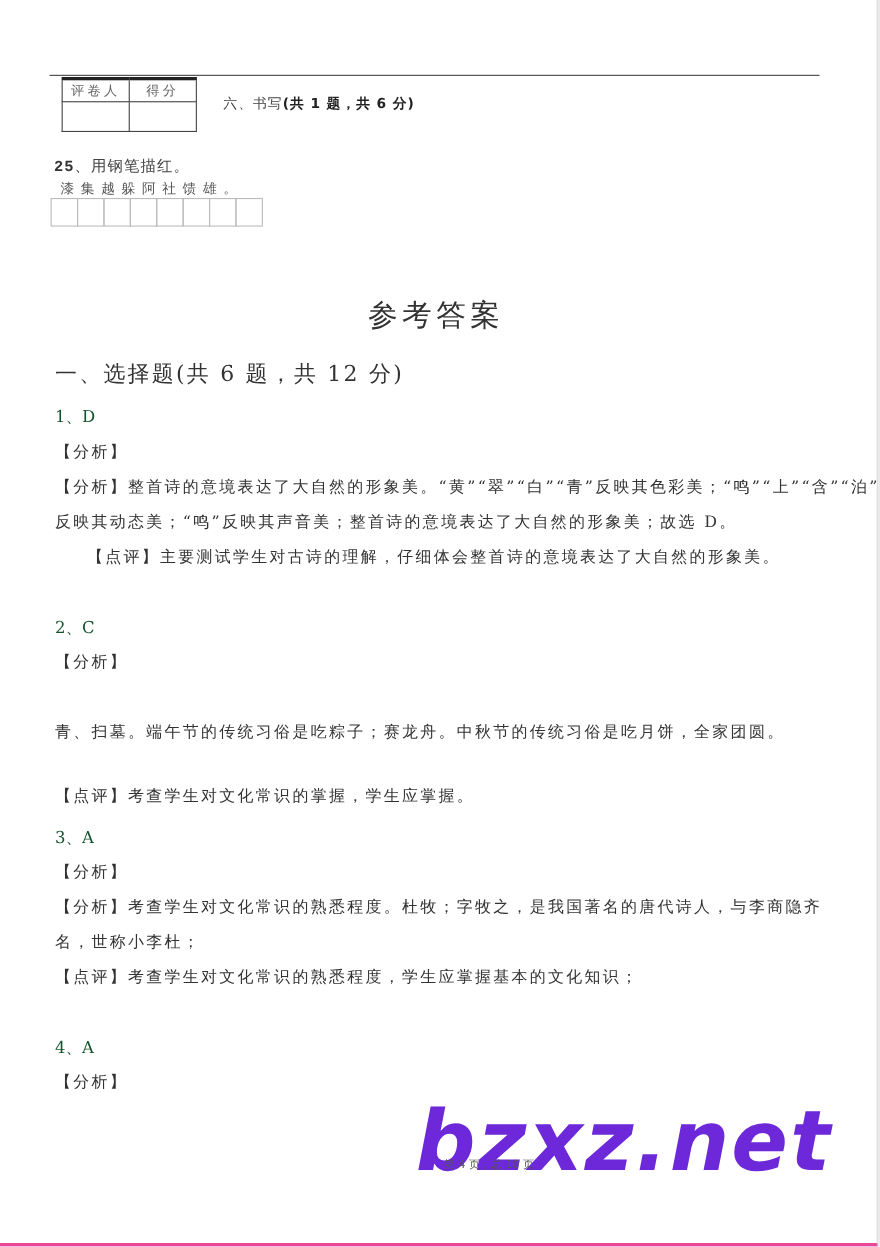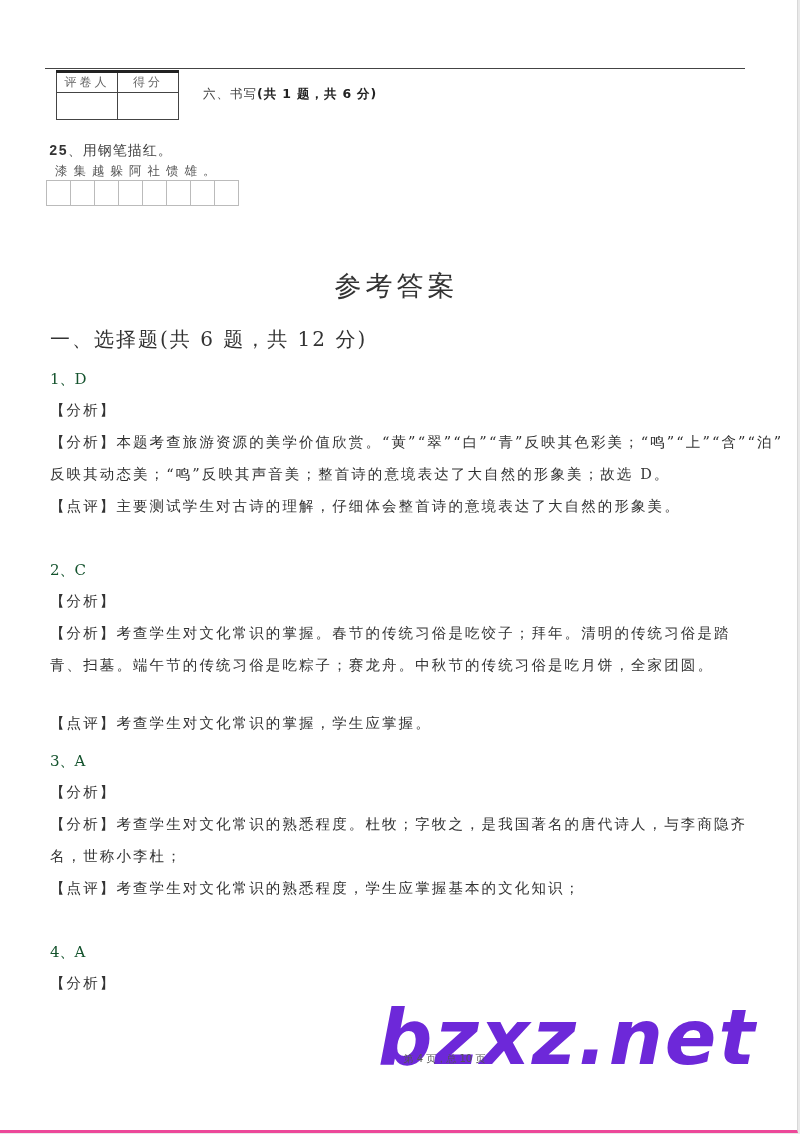--- a/index.html
+++ b/index.html
@@ -109,27 +109,26 @@
     <div class="cell"></div>
     <div class="cell"></div>
   </div>
 
   <div class="abs title">参考答案</div>
 
   <div class="abs section-h">一、选择题(共 6 题，共 12 分)</div>
 
   <div class="abs ans" style="top:370px;">1、D</div>
   <div class="abs line" style="top:401px;">【分析】</div>
-  <div class="abs line" style="top:433px;">【分析】本题考查旅游资源的美学价值欣赏。“黄”“翠”“白”“青”反映其色彩美；“鸣”“上”“含”“泊”</div>
+  <div class="abs line" style="top:433px;">【分析】整首诗的意境表达了大自然的形象美。“黄”“翠”“白”“青”反映其色彩美；“鸣”“上”“含”“泊”</div>
   <div class="abs line" style="top:465px;">反映其动态美；“鸣”反映其声音美；整首诗的意境表达了大自然的形象美；故选 D。</div>
-  <div class="abs line" style="top:497px;">【点评】主要测试学生对古诗的理解，仔细体会整首诗的意境表达了大自然的形象美。</div>
+  <div class="abs line" style="top:497px;margin-left:29px;">【点评】主要测试学生对古诗的理解，仔细体会整首诗的意境表达了大自然的形象美。</div>
 
   <div class="abs ans" style="top:561px;">2、C</div>
   <div class="abs line" style="top:592px;">【分析】</div>
-  <div class="abs line" style="top:624px;">【分析】考查学生对文化常识的掌握。春节的传统习俗是吃饺子；拜年。清明的传统习俗是踏</div>
   <div class="abs line" style="top:656px;">青、扫墓。端午节的传统习俗是吃粽子；赛龙舟。中秋节的传统习俗是吃月饼，全家团圆。</div>
   <div class="abs line" style="top:714px;">【点评】考查学生对文化常识的掌握，学生应掌握。</div>
 
   <div class="abs ans" style="top:752px;">3、A</div>
   <div class="abs line" style="top:783px;">【分析】</div>
   <div class="abs line" style="top:815px;">【分析】考查学生对文化常识的熟悉程度。杜牧；字牧之，是我国著名的唐代诗人，与李商隐齐</div>
   <div class="abs line" style="top:847px;">名，世称小李杜；</div>
   <div class="abs line" style="top:879px;">【点评】考查学生对文化常识的熟悉程度，学生应掌握基本的文化知识；</div>
 
   <div class="abs ans" style="top:943px;">4、A</div>

